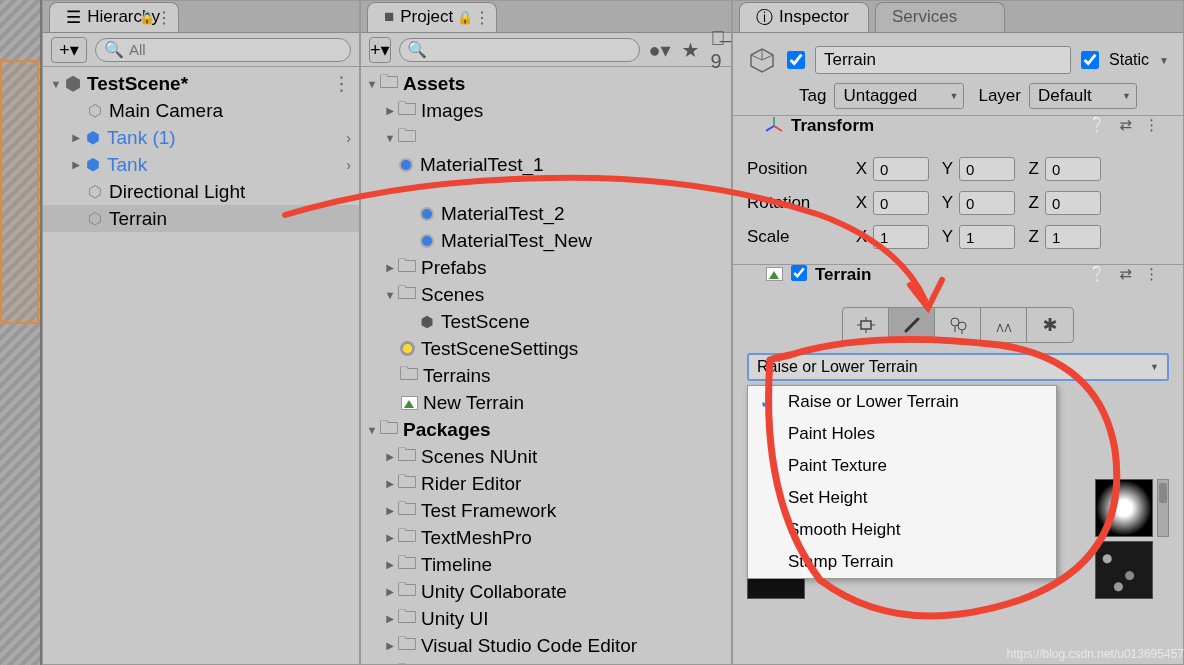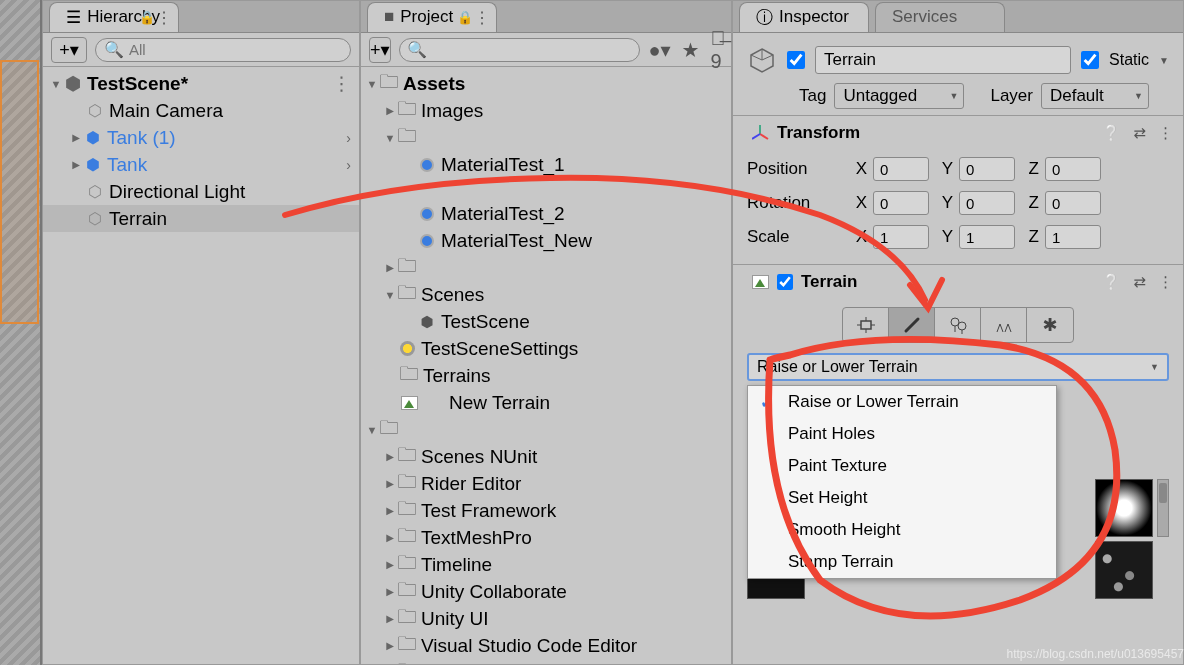--- a/index.html
+++ b/index.html
@@ -44,21 +44,21 @@
 .insp-body { flex: 1; display: flex; flex-direction: column; overflow: auto; }
 .insp-header { padding: 12px 14px 6px 14px; display: flex; flex-direction: column; gap: 8px; }
 .insp-row1 { display: flex; align-items: center; gap: 10px; }
 .insp-cubebig { width: 30px; height: 30px; display: flex; align-items: center; justify-content: center; color: #666; }
 .insp-name { flex: 1; height: 28px; border: 1px solid #888; border-radius: 3px; background: #d6d6d6; padding: 0 8px; font-size: 17px; display: flex; align-items: center; }
 .chk { width: 18px; height: 18px; border: 1px solid #555; background: #d6d6d6; }
 .insp-row2 { display: flex; align-items: center; gap: 8px; font-size: 17px; padding-left: 52px; }
 .dropbtn { height: 26px; border: 1px solid #888; background: #c8c8c8; border-radius: 3px; padding: 0 18px 0 8px; display: flex; align-items: center; position: relative; }
 .dropbtn::after { content: "▼"; position: absolute; right: 5px; font-size: 9px; color: #555; }
 .component { border-top: 1px solid #999; }
-.comp-header { display: flex; align-items: center; height: 34px; padding: 0 10px; gap: 8px; font-size: 17px; }
+.comp-header { display: flex; align-items: flex-start; height: 34px; padding: 0 24px; gap: 8px; font-size: 17px; }
 .comp-icon { width: 18px; height: 18px; display: flex; align-items: center; justify-content: center; }
 .axes-icon { font-size: 14px; }
 .comp-right { margin-left: auto; display: flex; gap: 12px; color: #555; font-size: 15px; }
 .prop-rows { padding: 2px 14px 10px 14px; font-size: 17px; }
 .prop-row { display: flex; align-items: center; height: 34px; gap: 6px; }
 .prop-label { width: 96px; }
 .axis-label { width: 18px; text-align: right; }
 .num-input { width: 56px; height: 24px; border: 1px solid #888; border-radius: 3px; background: #d6d6d6; padding: 0 6px; font-size: 15px; display: flex; align-items: center; }
 .terrain-tools { display: flex; justify-content: center; padding: 8px 0 6px 0; }
 .tool-row { display: flex; border: 1px solid #888; border-radius: 4px; overflow: hidden; background: #c8c8c8; }
@@ -166,70 +166,72 @@
     </div>
     <div class="row" style="padding-left:22px;">
       <span class="arrow closed"></span>
       <span class="icon folder-icon">🗀</span>
       <span class="label">Images</span>
     </div>
     <div class="row" style="padding-left:22px;">
       <span class="arrow open"></span>
       <span class="icon folder-icon">🗀</span>
     </div>
+    <div class="row" style="padding-left:35px;">
+      <span class="icon">
+          <span class="mat-icon"></span>
+        </span>
+      <span class="label">MaterialTest_1</span>
+    </div>
+    <div class="row" style="padding-left:56px;margin-top:22px;">
+      <span class="icon">
+          <span class="mat-icon"></span>
+        </span>
+      <span class="label">MaterialTest_2</span>
+    </div>
     <div class="row" style="padding-left:56px;">
       <span class="icon">
           <span class="mat-icon"></span>
         </span>
-      <span class="label">MaterialTest_1</span>
-    </div>
-    <div class="row" style="padding-left:56px;margin-top:22px;">
-      <span class="icon">
-          <span class="mat-icon"></span>
-        </span>
-      <span class="label">MaterialTest_2</span>
-    </div>
-    <div class="row" style="padding-left:56px;">
-      <span class="icon">
-          <span class="mat-icon"></span>
-        </span>
       <span class="label">MaterialTest_New</span>
     </div>
     <div class="row" style="padding-left:22px;">
       <span class="arrow closed"></span>
       <span class="icon folder-icon">🗀</span>
+      <span class="label">Prefabs</span>
     </div>
     <div class="row" style="padding-left:22px;">
       <span class="arrow open"></span>
       <span class="icon folder-icon">🗀</span>
       <span class="label">Scenes</span>
     </div>
     <div class="row" style="padding-left:56px;">
       <span class="icon scene-icon">⬢</span>
       <span class="label">TestScene</span>
     </div>
     <div class="row" style="padding-left:36px;">
       <span class="icon">
           <span class="settings-icon"></span>
         </span>
       <span class="label">TestSceneSettings</span>
     </div>
     <div class="row" style="padding-left:38px;">
       <span class="icon folder-icon">🗀</span>
       <span class="label">Terrains</span>
     </div>
-    <div class="row" style="padding-left:38px;gap:26px;">
+    <div class="row" style="padding-left:38px;">
       <span class="icon">
           <span class="terrain-icon"></span>
         </span>
       <span class="label">New Terrain</span>
     </div>
     <div class="row" style="padding-left:4px;">
       <span class="arrow open"></span>
       <span class="icon folder-icon">🗀</span>
+      <span class="label bold">Packages</span>
     </div>
     <div id="pkg-list">
         <div class="row" style="padding-left: 22px;">
           <span class="arrow closed"></span>
           <span class="icon folder-icon">🗀</span>
           <span class="label">Scenes NUnit</span>
         </div>
         <div class="row" style="padding-left: 22px;">
           <span class="arrow closed"></span>
           <span class="icon folder-icon">🗀</span>
@@ -301,21 +303,21 @@
           </div>
         <input type="checkbox" checked="" class="chk" style="">
         <span>Static</span>
         <span style="font-size:10px;color:#555;">▼</span>
       </div>
       <div class="insp-row2">
         <span>Tag</span>
         <div class="dropbtn" style="width:130px">
             <span>Untagged</span>
           </div>
-        <span style="margin-left:18px">Layer</span>
+        <span style="margin-left:6px">Layer</span>
         <div class="dropbtn" style="width:108px">
             <span>Default</span>
           </div>
       </div>
     </div>
 
     <div class="component">
       <div class="comp-header">
         <span class="arrow open"></span>
         <span class="comp-icon axes-icon">

